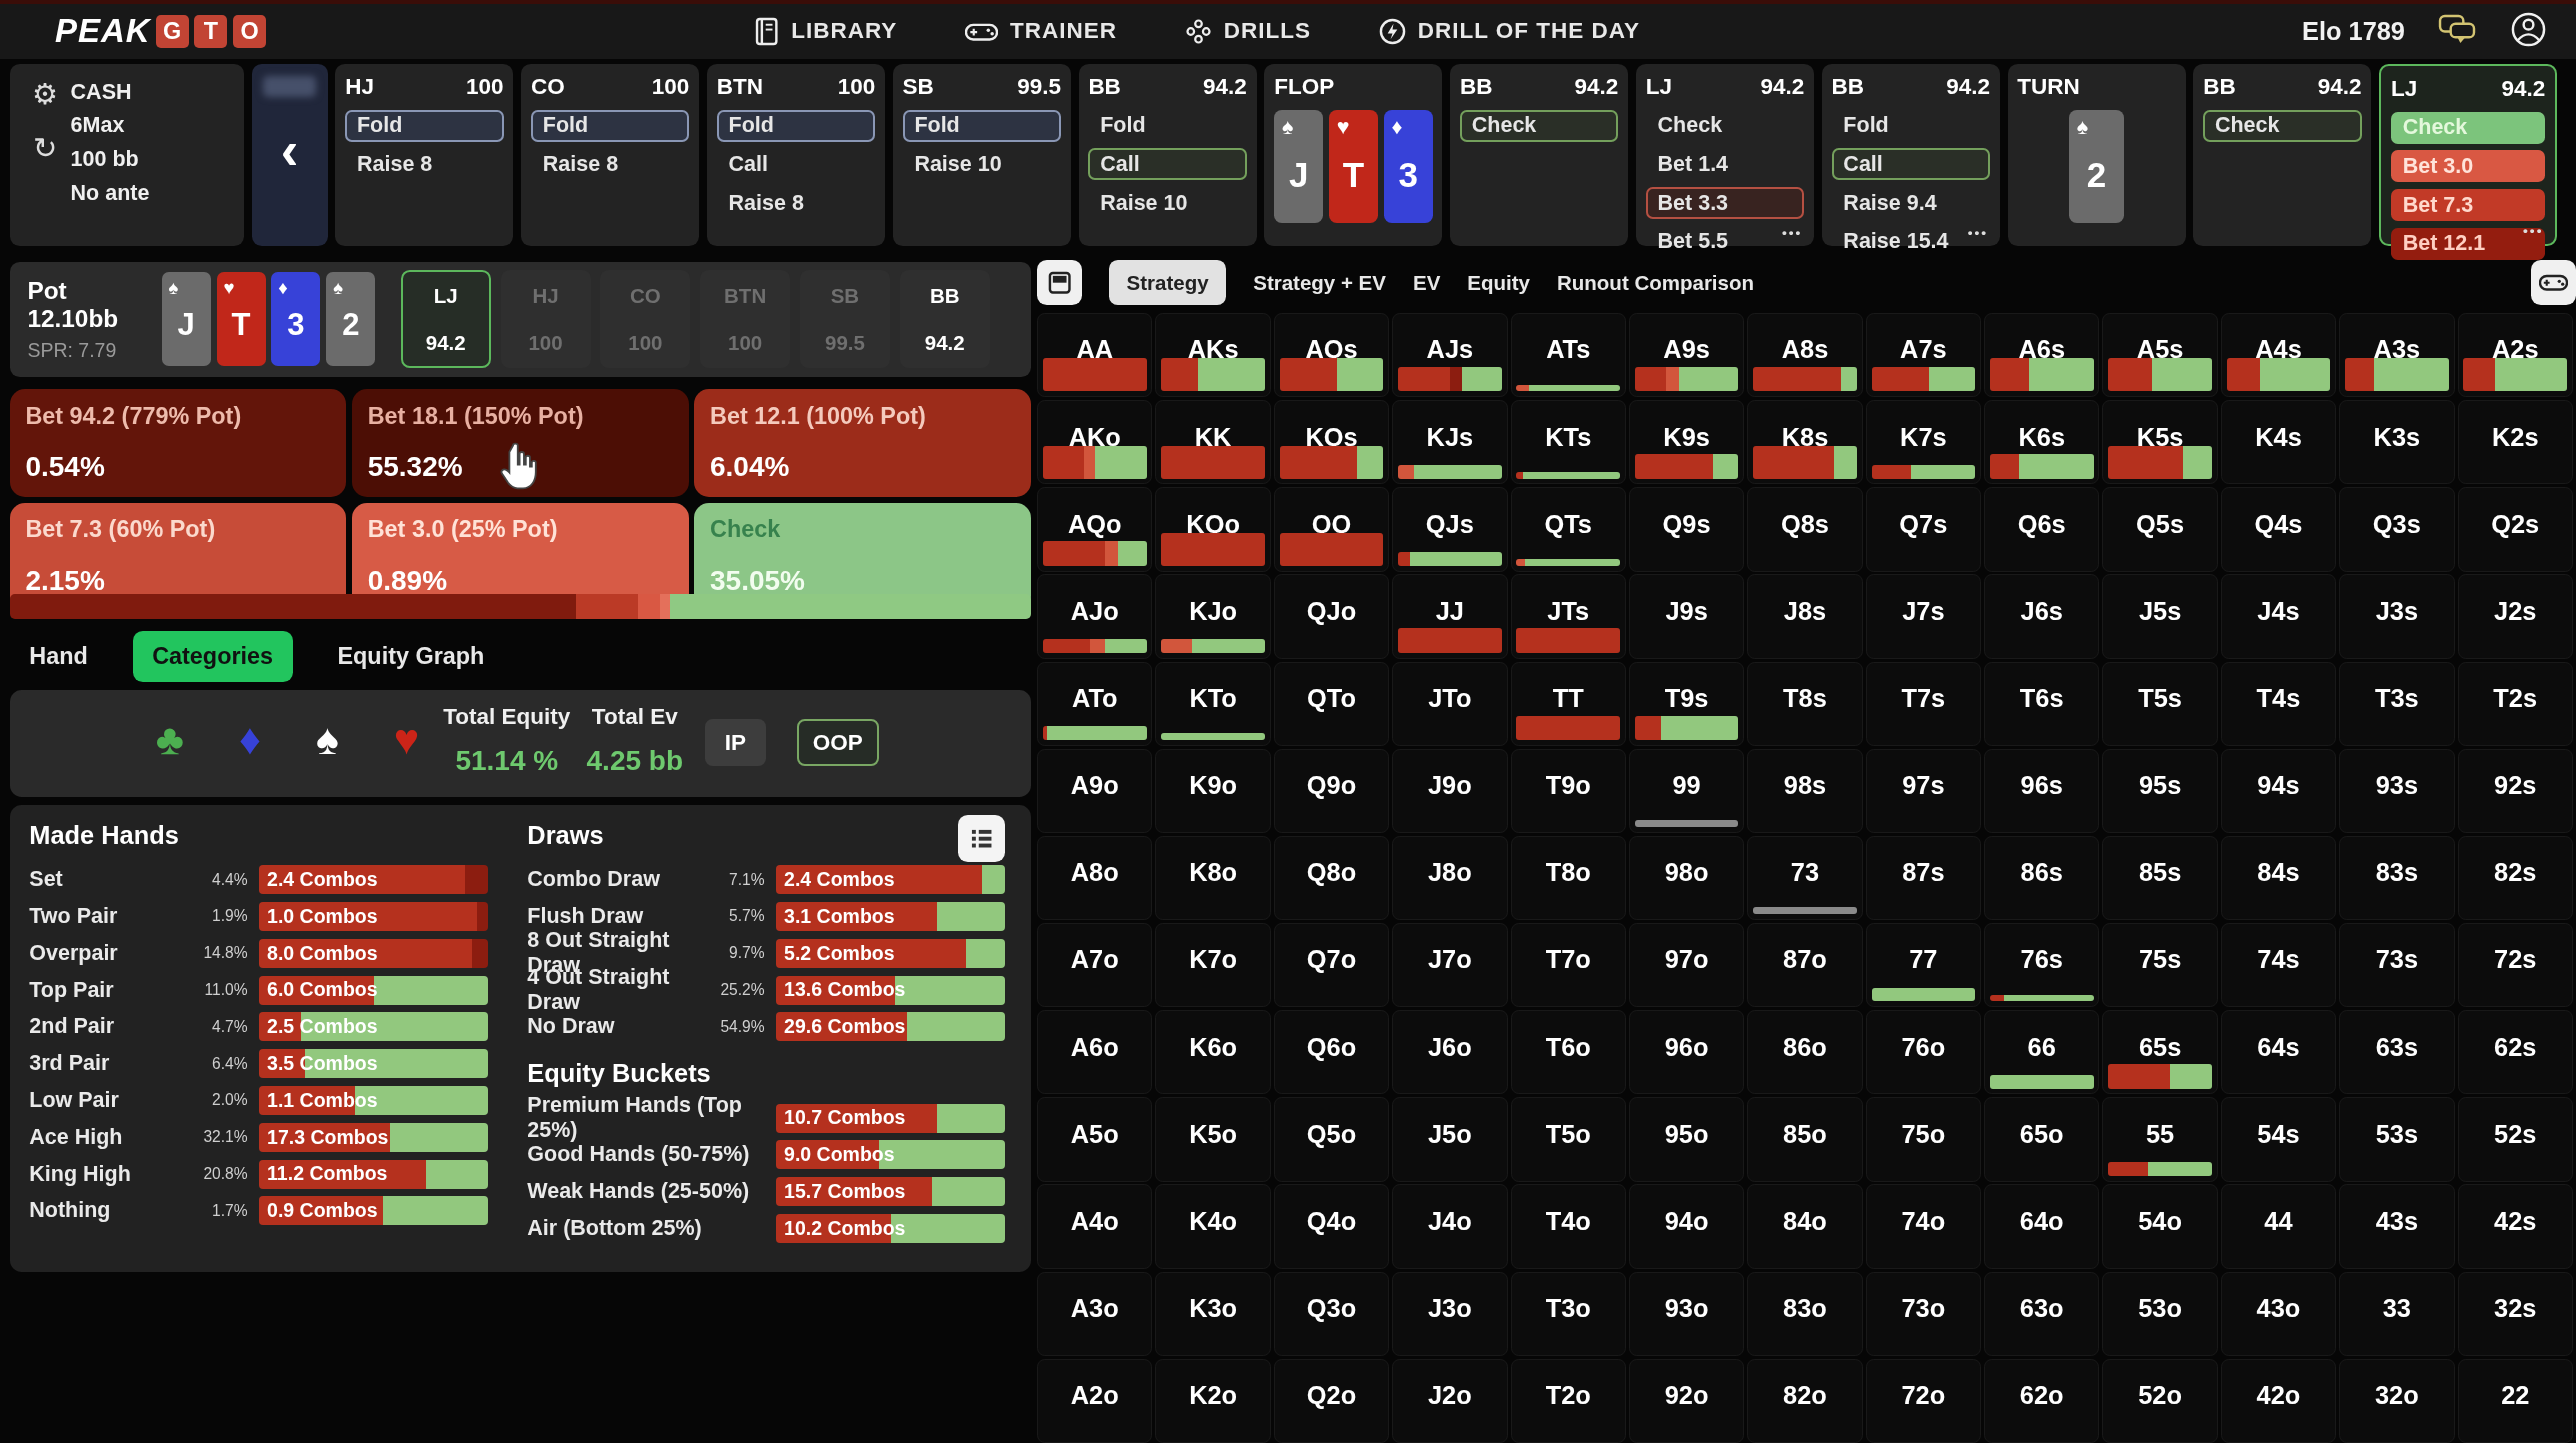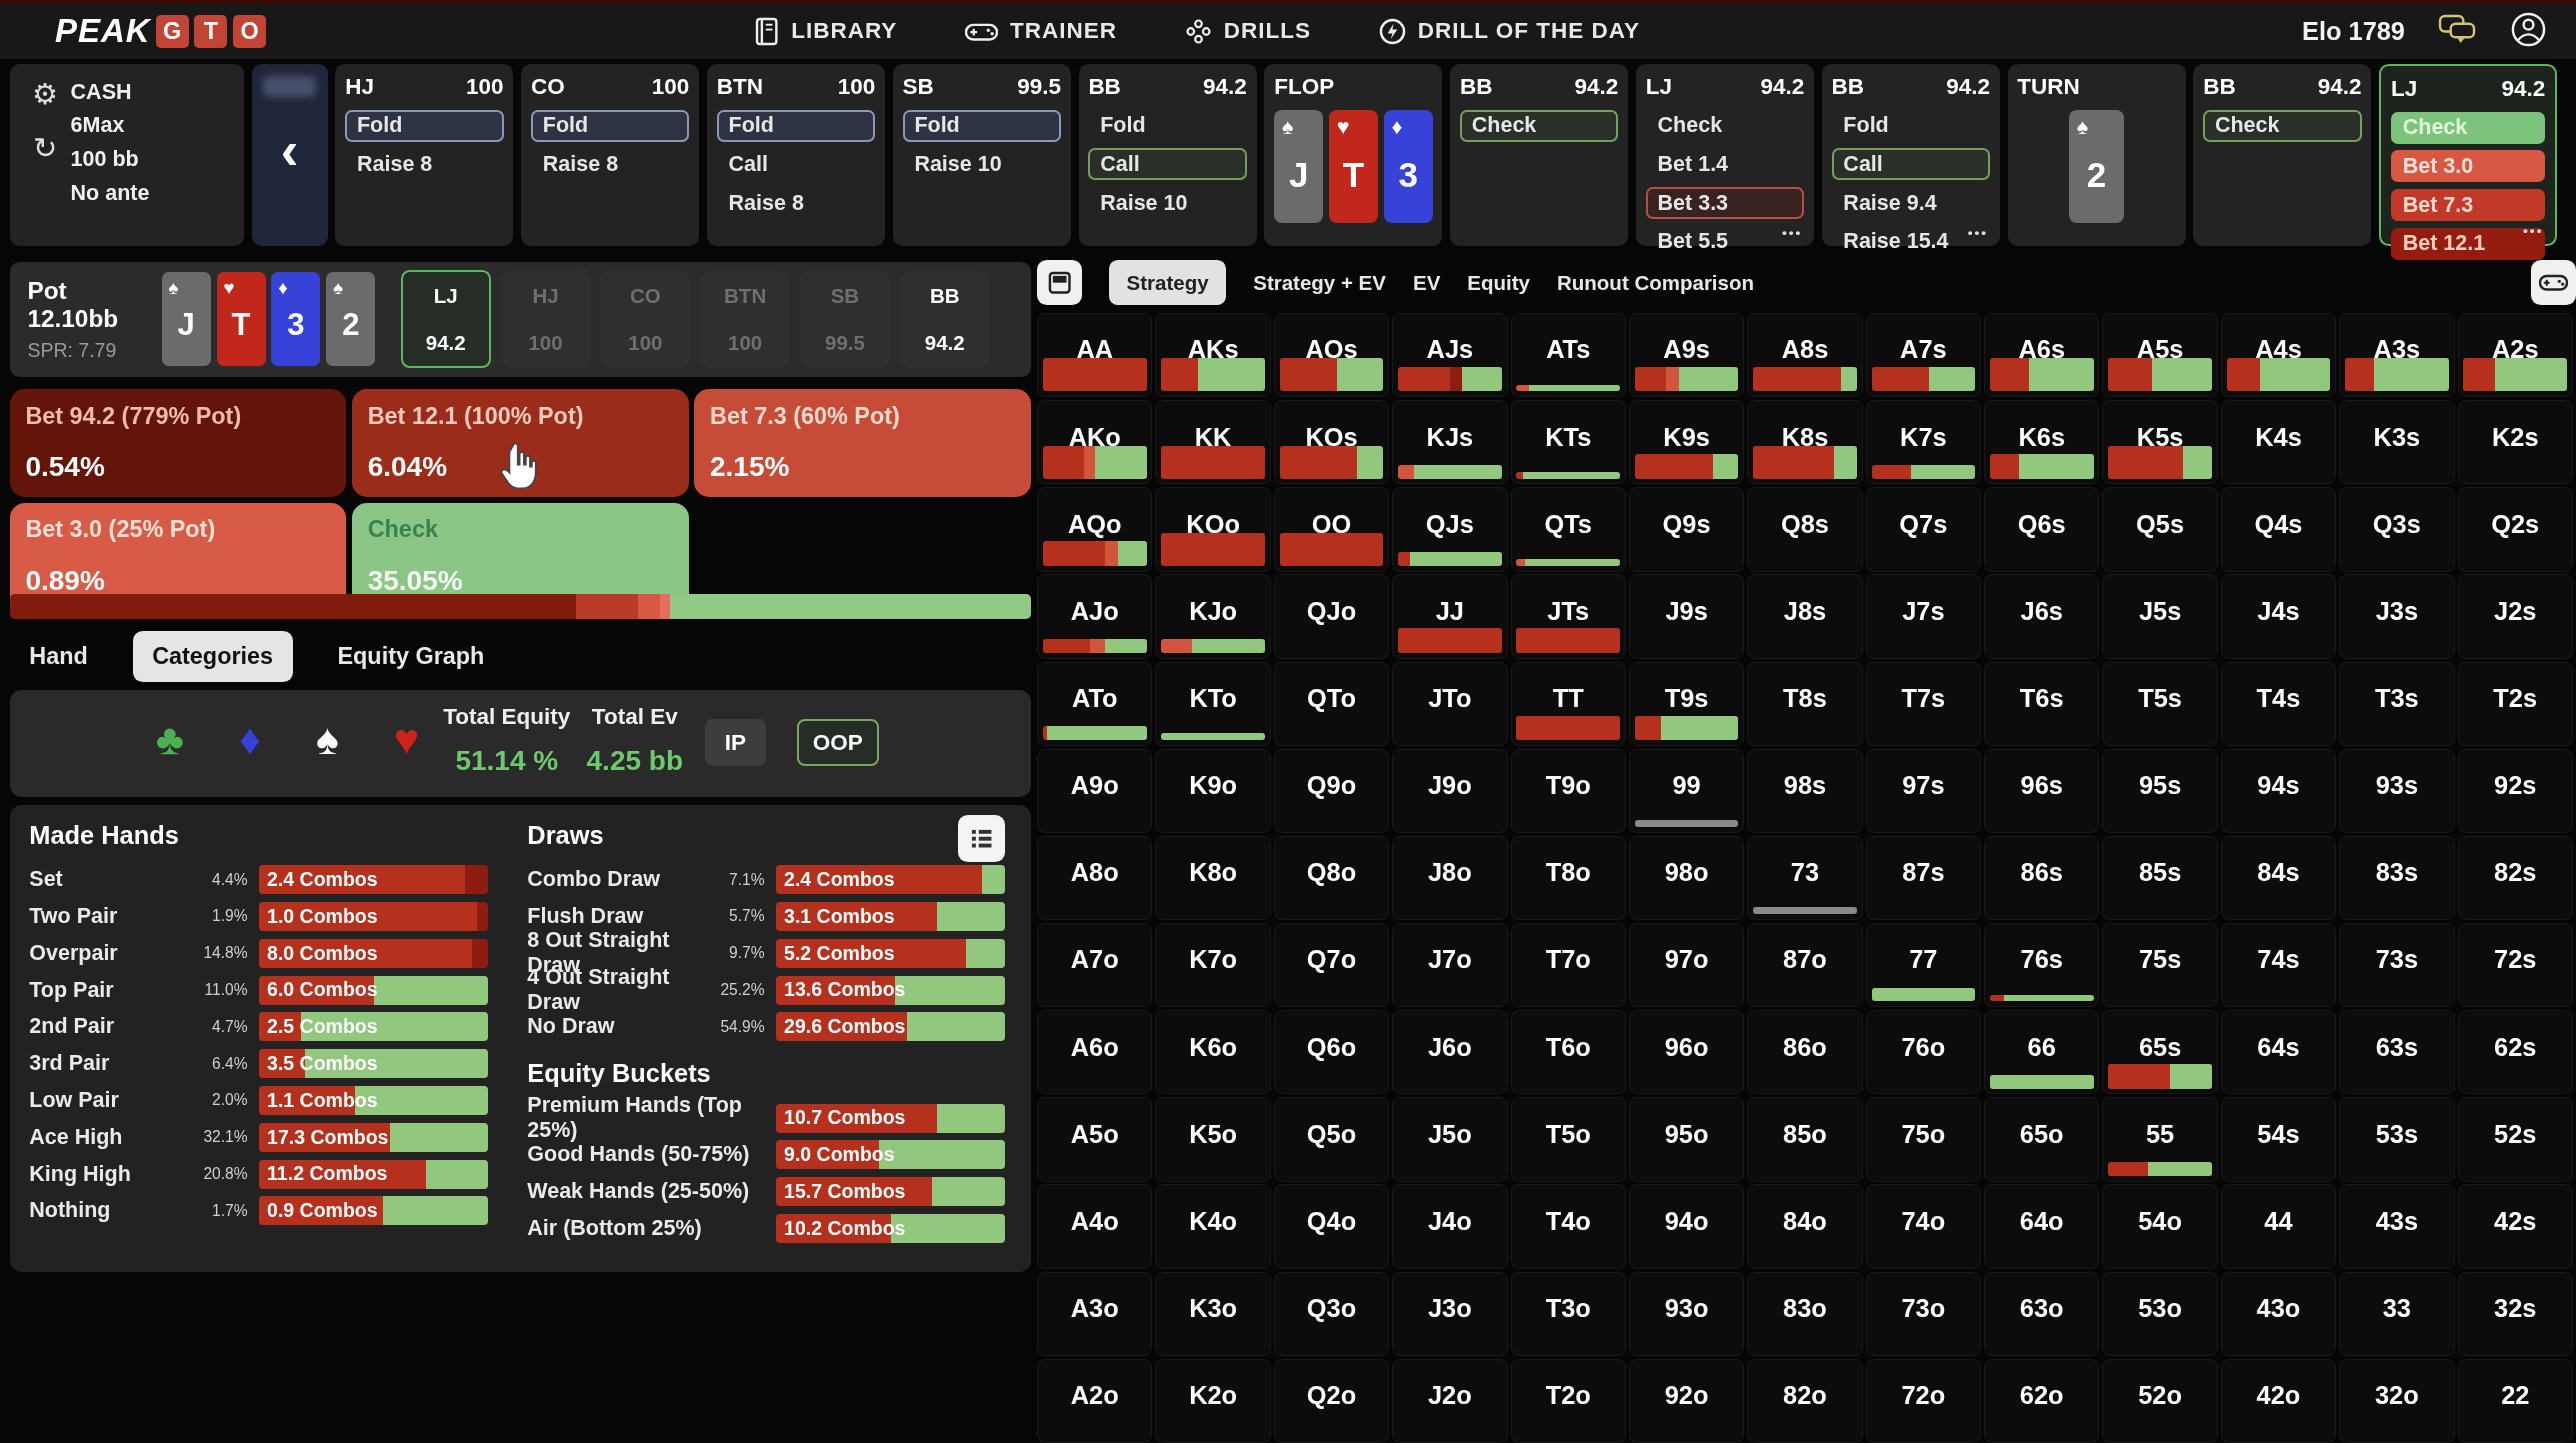--- a/index.html
+++ b/index.html
@@ -78,21 +78,21 @@
   .tone-dark1 { background:#4c0e05; } .tone-dark1 .t { color:#e8b0a2; }
   .tone-dark2 { background:#63150a; } .tone-dark2 .t { color:#eebbac; }
   .tone-mid   { background:#9c2c1a; } .tone-mid .t { color:#f4cabd; }
   .tone-light1{ background:#c74c38; } .tone-light1 .t { color:#fbd9cd; }
   .tone-light2{ background:#d75b46; } .tone-light2 .t { color:#ffe2d7; }
   .tone-green { background:#8cc687; } .tone-green .t { color:#37824d; } .tone-green .v { color:#f2fdef; }
   .stratbar { position:absolute; top:336px; left:0; width:100%; height:25.4px; border-radius:4.9px; overflow:hidden; display:flex; }
   .stratbar div { height:100%; }
   .viewtabs { position:absolute; top:373px; left:0; display:flex; gap:25.4px; align-items:center; height:51px; }
   .vtab { font-size:23.4px; font-weight:bold; color:#e8e8e8; padding:11.7px 19.5px; border-radius:9.8px; }
-  .vtab.active { background:#e5e5e5; color:#111; }
+  .vtab.active { background:#22c55e; color:#111; }
   .eqpanel { position:absolute; top:432px; left:0; width:100%; height:107px; background:#2a2a2a; border-radius:11.7px; }
   .suits { position:absolute; left:146px; top:25.4px; display:flex; gap:55px; font-size:43px; }
   .suit-c { color:#4caf50; } .suit-d { color:#3742d8; } .suit-s { color:#fff; } .suit-h { color:#cc2418; }
   .eqblock { position:absolute; top:13.7px; text-align:center; }
   .eqblock .lab { font-size:22.5px; font-weight:bold; color:#f0f0f0; }
   .eqblock .val { font-size:28px; font-weight:bold; color:#6ec96e; margin-top:15.6px; }
   .ipbtn { position:absolute; top:29px; width:61px; height:47px; border-radius:7.8px; display:flex; align-items:center;
            justify-content:center; font-size:22.5px; font-weight:bold; }
   .ip { left:695px; background:#3d3d3d; color:#fff; }
   .oop { left:787px; width:82px; background:#262c26; border:2px solid #79a763; color:#fff; }
@@ -409,20 +409,24 @@
           <div class="l">BB</div>
           <div class="s">94.2</div>
         </div>
       </div>
   </div>
   <div class="betgrid" id="betGrid">
       <div class="betbtn tone-dark2">
         <div class="t">Bet 94.2 (779% Pot)</div>
         <div class="v">0.54%</div>
       </div>
+      <div class="betbtn tone-dark1">
+        <div class="t">Bet 18.1 (150% Pot)</div>
+        <div class="v">55.32%</div>
+      </div>
       <div class="betbtn tone-mid">
         <div class="t">Bet 12.1 (100% Pot)</div>
         <div class="v">6.04%</div>
       </div>
       <div class="betbtn tone-light1">
         <div class="t">Bet 7.3 (60% Pot)</div>
         <div class="v">2.15%</div>
       </div>
       <div class="betbtn tone-light2">
         <div class="t">Bet 3.0 (25% Pot)</div>

